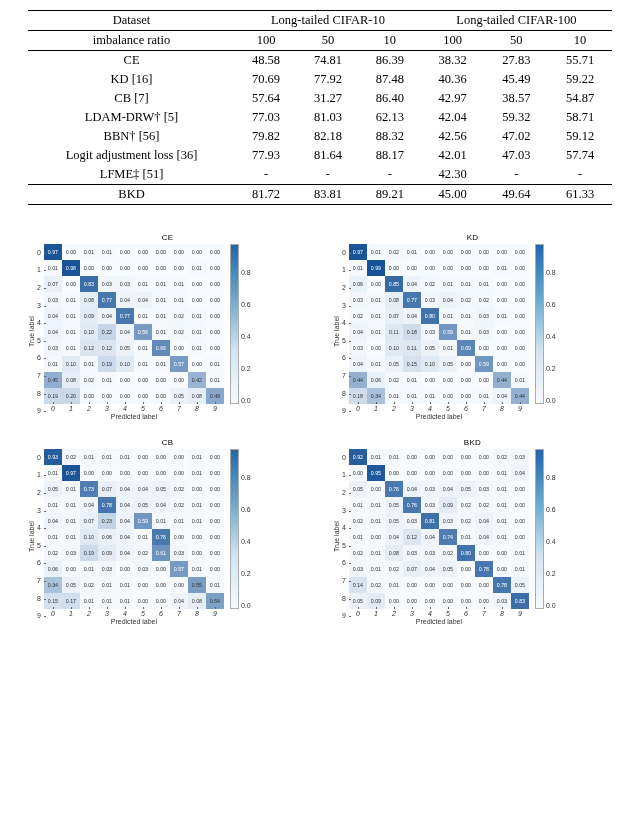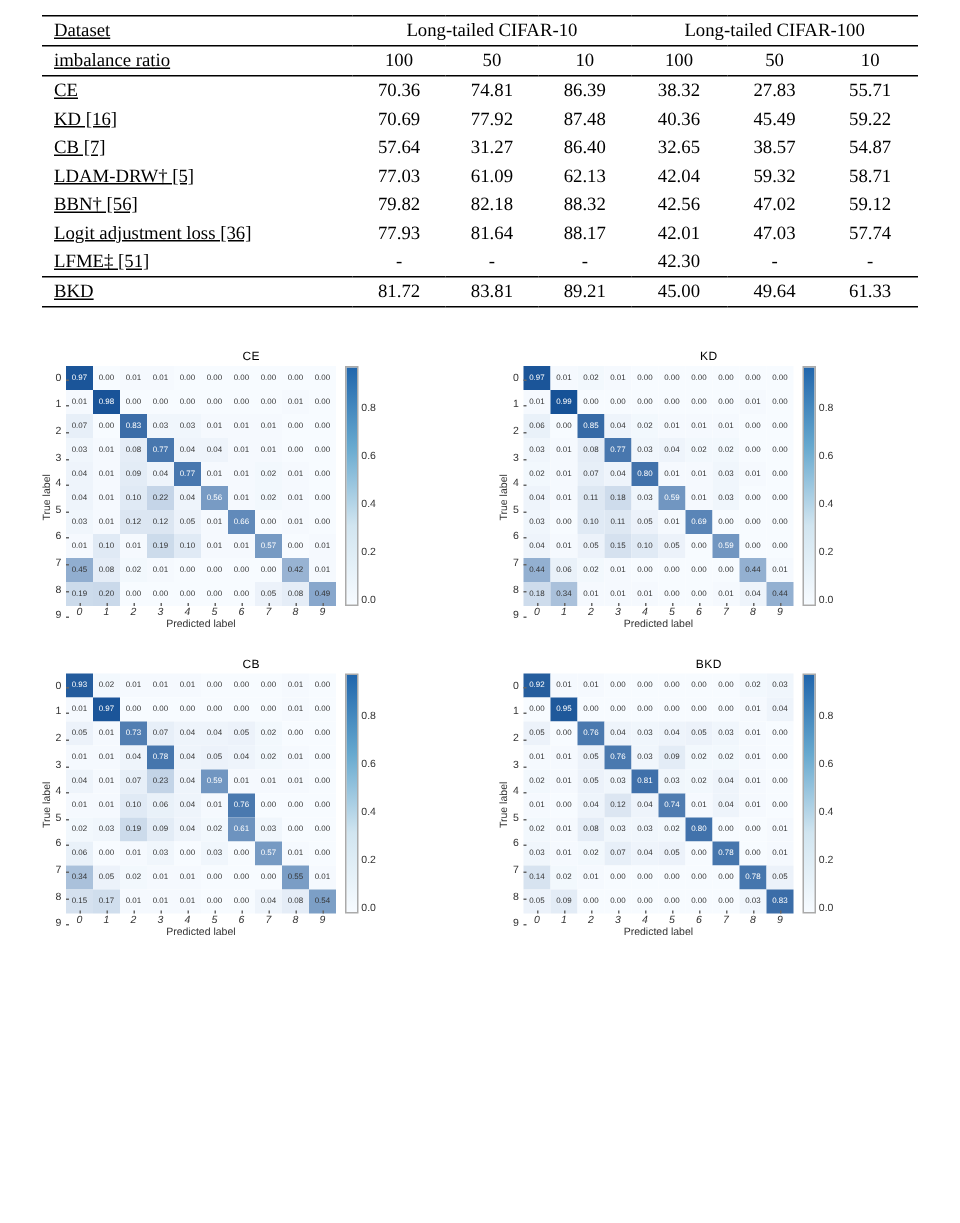--- a/index.html
+++ b/index.html
@@ -21,22 +21,21 @@
     margin: 0 auto;
     width: 100%;
     font-size: 12.5px;
   }
   table.results th, table.results td {
     padding: 2px 8px;
     text-align: center;
     font-weight: normal;
   }
   table.results td.left, table.results th.left {
-    text-align: left;
-    text-decoration: underline;
+    text-align: center;
   }
   .htop { border-top: 1px solid #000; }
   .hmid { border-top: 0.5px solid #000; }
   .hbot { border-bottom: 1px solid #000; }
   .thick { border-top: 1.2px solid #000; }
   .bold td { font-weight: bold; }
   .heatgrid {
     display: grid;
     grid-template-columns: 1fr 1fr;
     gap: 18px 26px;
@@ -185,49 +184,49 @@
           <th>50</th>
           <th>10</th>
           <th>100</th>
           <th>50</th>
           <th>10</th>
         </tr>
     </tbody>
       <tbody id="tbody">
         <tr class="hmid">
           <td class="left">CE</td>
-          <td>70.36</td>
+          <td>48.58</td>
           <td>74.81</td>
           <td>86.39</td>
           <td>38.32</td>
           <td>27.83</td>
           <td>55.71</td>
         </tr>
         <tr>
           <td class="left">KD [16]</td>
           <td>70.69</td>
           <td>77.92</td>
           <td>87.48</td>
           <td>40.36</td>
           <td>45.49</td>
           <td>59.22</td>
         </tr>
         <tr>
           <td class="left">CB [7]</td>
           <td>57.64</td>
           <td>31.27</td>
           <td>86.40</td>
-          <td>32.65</td>
+          <td>42.97</td>
           <td>38.57</td>
           <td>54.87</td>
         </tr>
         <tr>
           <td class="left">LDAM-DRW† [5]</td>
           <td>77.03</td>
-          <td>61.09</td>
+          <td>81.03</td>
           <td>62.13</td>
           <td>42.04</td>
           <td>59.32</td>
           <td>58.71</td>
         </tr>
         <tr>
           <td class="left">BBN† [56]</td>
           <td>79.82</td>
           <td>82.18</td>
           <td>88.32</td>

